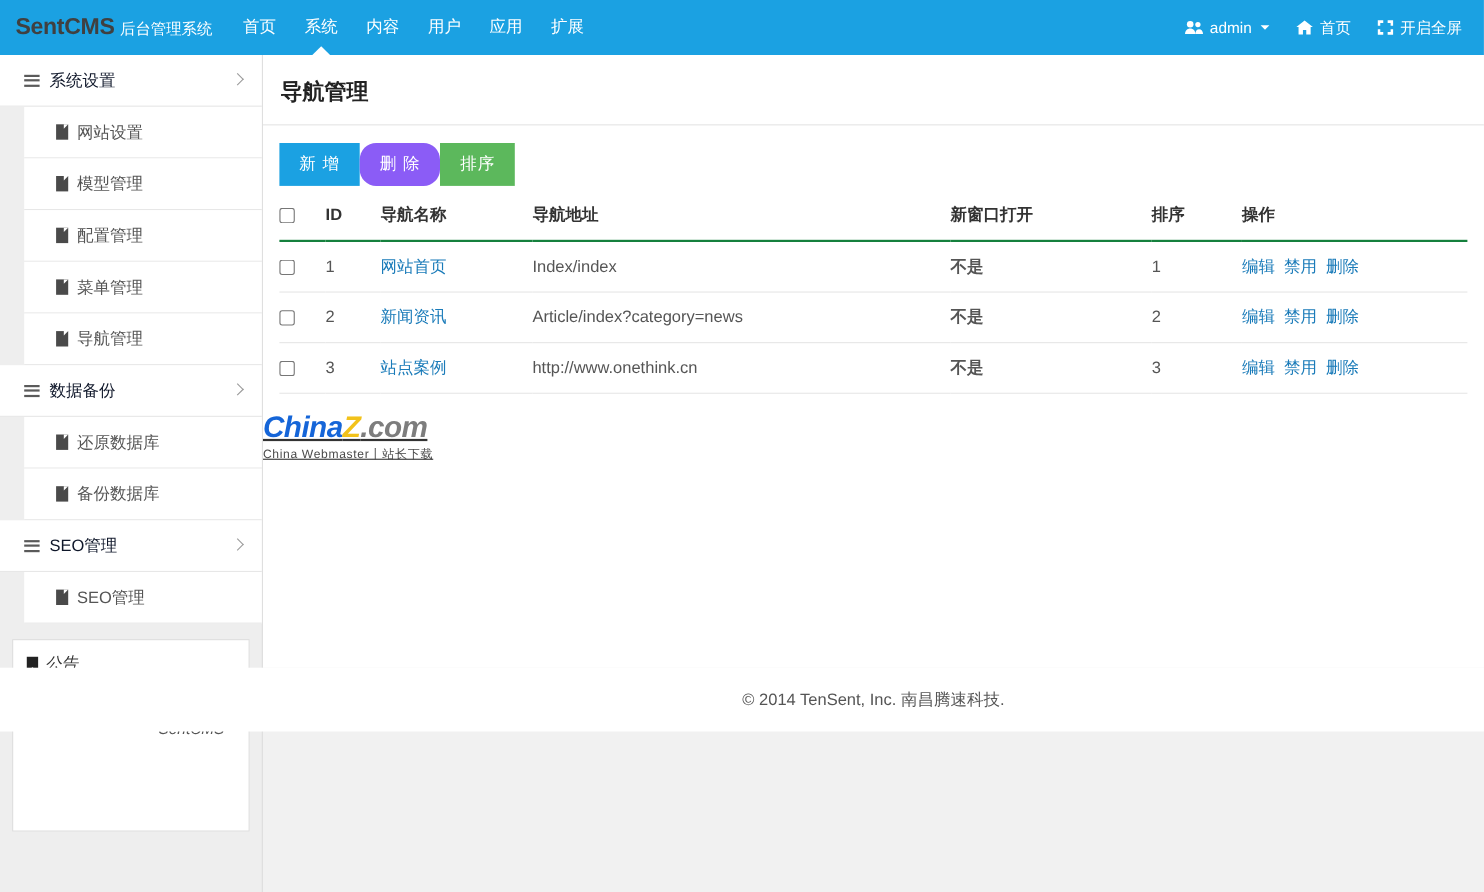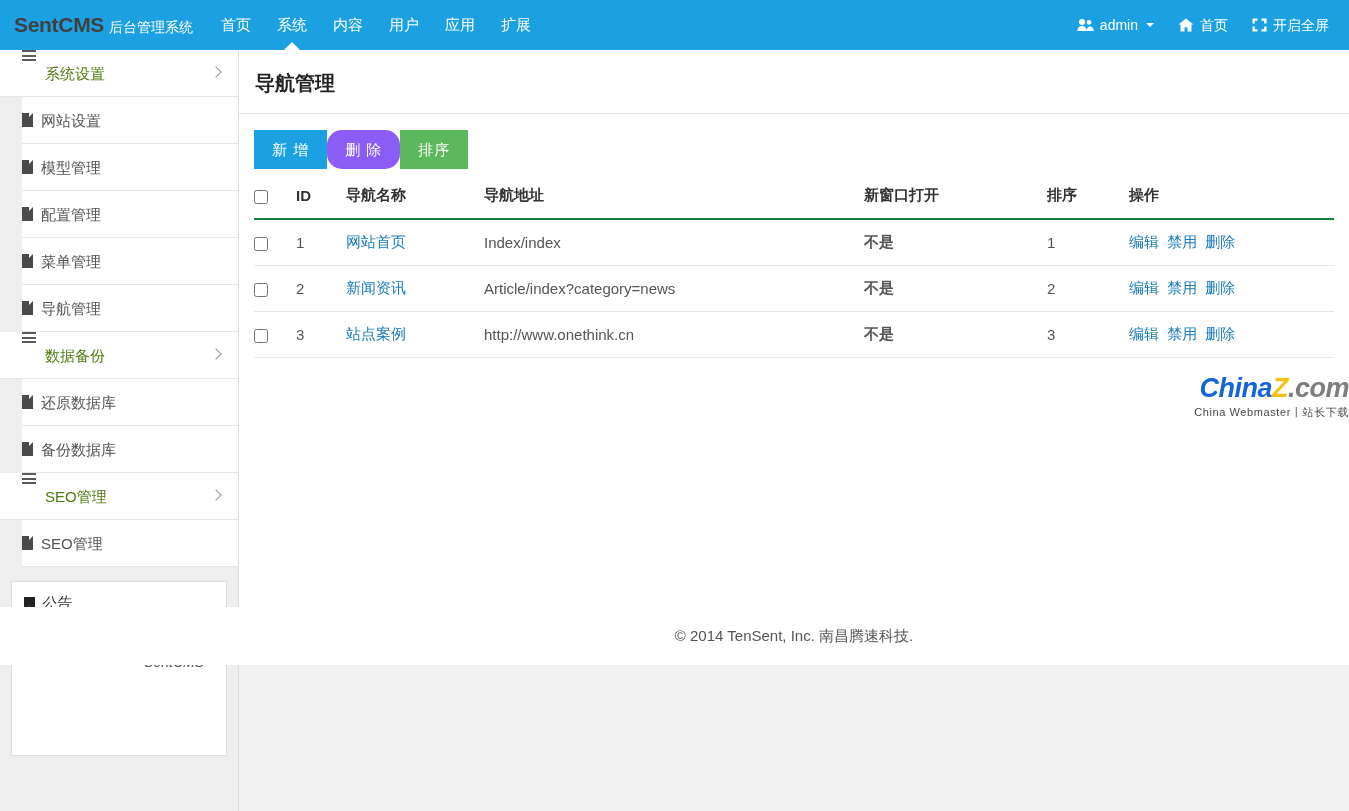--- a/index.html
+++ b/index.html
@@ -115,25 +115,25 @@
     z-index: 10;
   }
   .side-group-head {
     position: relative;
     height: 47px;
     line-height: 47px;
     background: #ffffff;
     border-bottom: 1px solid #e7e7e7;
     padding-left: 22px;
     font-size: 15px;
-    color: #4d7c0f;
+    color: #0f172a;
     cursor: pointer;
     box-sizing: border-box;
     display: flex;
-    align-items: flex-start;
+    align-items: center;
   }
   .side-group-head .chev {
     position: absolute;
     right: 18px;
     top: 50%;
     margin-top: -5px;
     width: 7px; height: 7px;
     border-top: 1.6px solid #9a9a9a;
     border-right: 1.6px solid #9a9a9a;
     transform: rotate(45deg);
@@ -156,20 +156,21 @@
 
   .side-sub {
     background: #eeeeee;
     padding-left: 22px;
   }
   .side-sub-item {
     height: 47px;
     line-height: 47px;
     background: #ffffff;
     border-bottom: 1px solid #e7e7e7;
+    padding-left: 29px;
     font-size: 15px;
     color: #555;
     cursor: pointer;
     box-sizing: border-box;
     display: flex;
     align-items: center;
   }
   .ico-file {
     display: inline-block;
     width: 11px; height: 14px;
@@ -310,23 +311,24 @@
   }
   input.cb {
     width: 14px; height: 14px;
     margin: 0;
     cursor: pointer;
     vertical-align: middle;
   }
 
   
   .watermark {
-    text-align: right;
+    text-align: left;
     padding-top: 17px;
     user-select: none;
+    text-decoration: underline;
   }
   .wm-main {
     font-family: "Liberation Sans", sans-serif;
     font-size: 27px;
     font-weight: bold;
     font-style: italic;
     letter-spacing: -0.5px;
     line-height: 1;
   }
   .wm-blue { color: #1565d8; }

